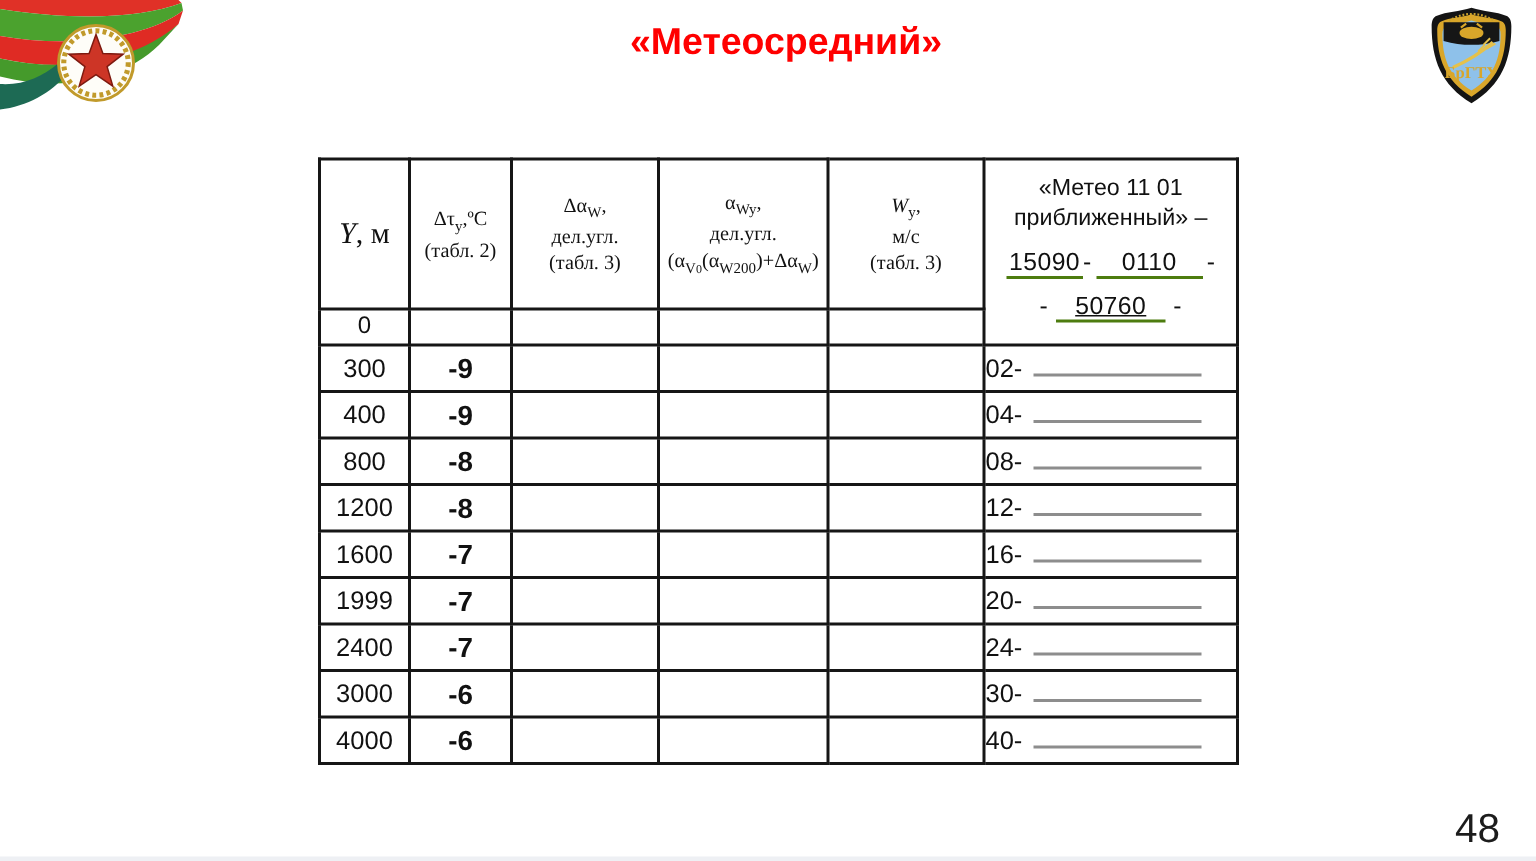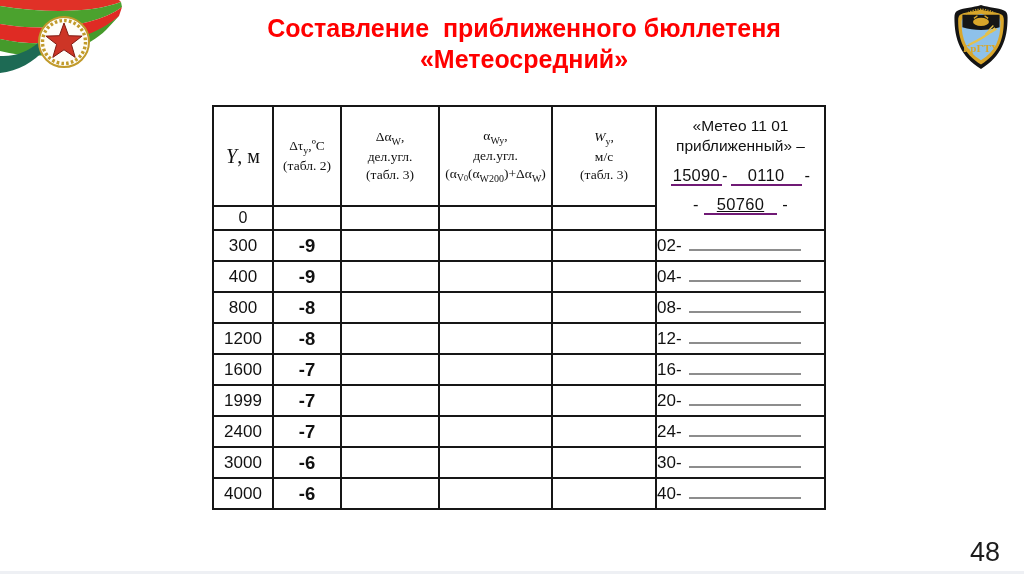--- a/index.html
+++ b/index.html
@@ -19,21 +19,21 @@
     table-layout:fixed;width:612px;background:#fff;}
   .meteo-table td,.meteo-table th{border:2px solid #161616;padding:0;overflow:hidden;}
   th.hd{height:98px;font-family:"Liberation Serif",serif;font-weight:normal;
     font-size:13.5px;line-height:1.32;text-align:center;vertical-align:middle;}
   th.hd sub{font-size:10px;}
   th.hd sub small{font-size:8px;}
   th.hd-y{font-size:20px;}
   th.hd-meteo{vertical-align:top;padding-top:9px;font-weight:normal;}
   .mh-title{font-weight:normal;font-size:15.5px;line-height:20px;text-align:center;}
   .mh-code{text-align:center;font-size:16.5px;margin-top:10px;letter-spacing:.3px;}
-  .u{border-bottom:2px solid #701a75;padding:0 2px;}
+  .u{border-bottom:2px solid #4d7c0f;padding:0 2px;}
   .u.wide{padding:0 17px;margin:0 3px;}
   .u.wide2{padding:0 13px;margin:0 5px;text-decoration:underline;}
   tr.zero-row td{height:22px;}
   tr.data-row td{height:29px;}
   .c-y{text-align:center;font-size:17px;}
   tr.zero-row .c-y{font-size:16px;}
   .c-dt{text-align:center;font-size:18.5px;font-weight:bold;}
   .c-code{text-align:left;padding-left:10px;font-size:17px;white-space:nowrap;}
   .blank-line{display:inline-block;width:112px;border-bottom:2px solid #8d8d8d;
     height:13px;margin-left:7px;vertical-align:baseline;}
@@ -64,21 +64,20 @@
     <path d="M14,13 L56,13 L56,27 C42,31 28,31 14,27 Z" fill="#161616"></path>
     <path d="M18,12 A30,30 0 0 1 52,12" stroke="#caa22d" stroke-width="1.6" stroke-dasharray="1.4 1.4" fill="none"></path>
     <ellipse cx="35" cy="21" rx="9" ry="4.6" fill="#d9a62a"></ellipse>
     <path d="M27,17 L31,14 M43,17 L39,14" stroke="#d9a62a" stroke-width="1.6" fill="none"></path>
     <path d="M21,47 C30,43 41,37 51,28" stroke="#e6c14a" stroke-width="2.4" fill="none"></path>
     <path d="M44,30 L49,25 M46,33 L53,29 M40,35 L45,30" stroke="#e6c14a" stroke-width="1.5" fill="none"></path>
     <text x="35" y="55" text-anchor="middle" font-family="Liberation Serif, serif" font-size="12.5" font-weight="bold" fill="#d9a62a">БрГТУ</text>
   </svg>
 
   <div class="title" style="color: rgb(255, 0, 0);">
-    <div class="title-l1">Составление  приближенного бюллетеня</div>
     <div class="title-l2">«Метеосредний»</div>
   </div>
 
   <table class="meteo-table">
     <colgroup>
       <col style="width:60px">
         <col style="width:68px">
         <col style="width:98px">
       <col style="width:113px">
         <col style="width:104px">

